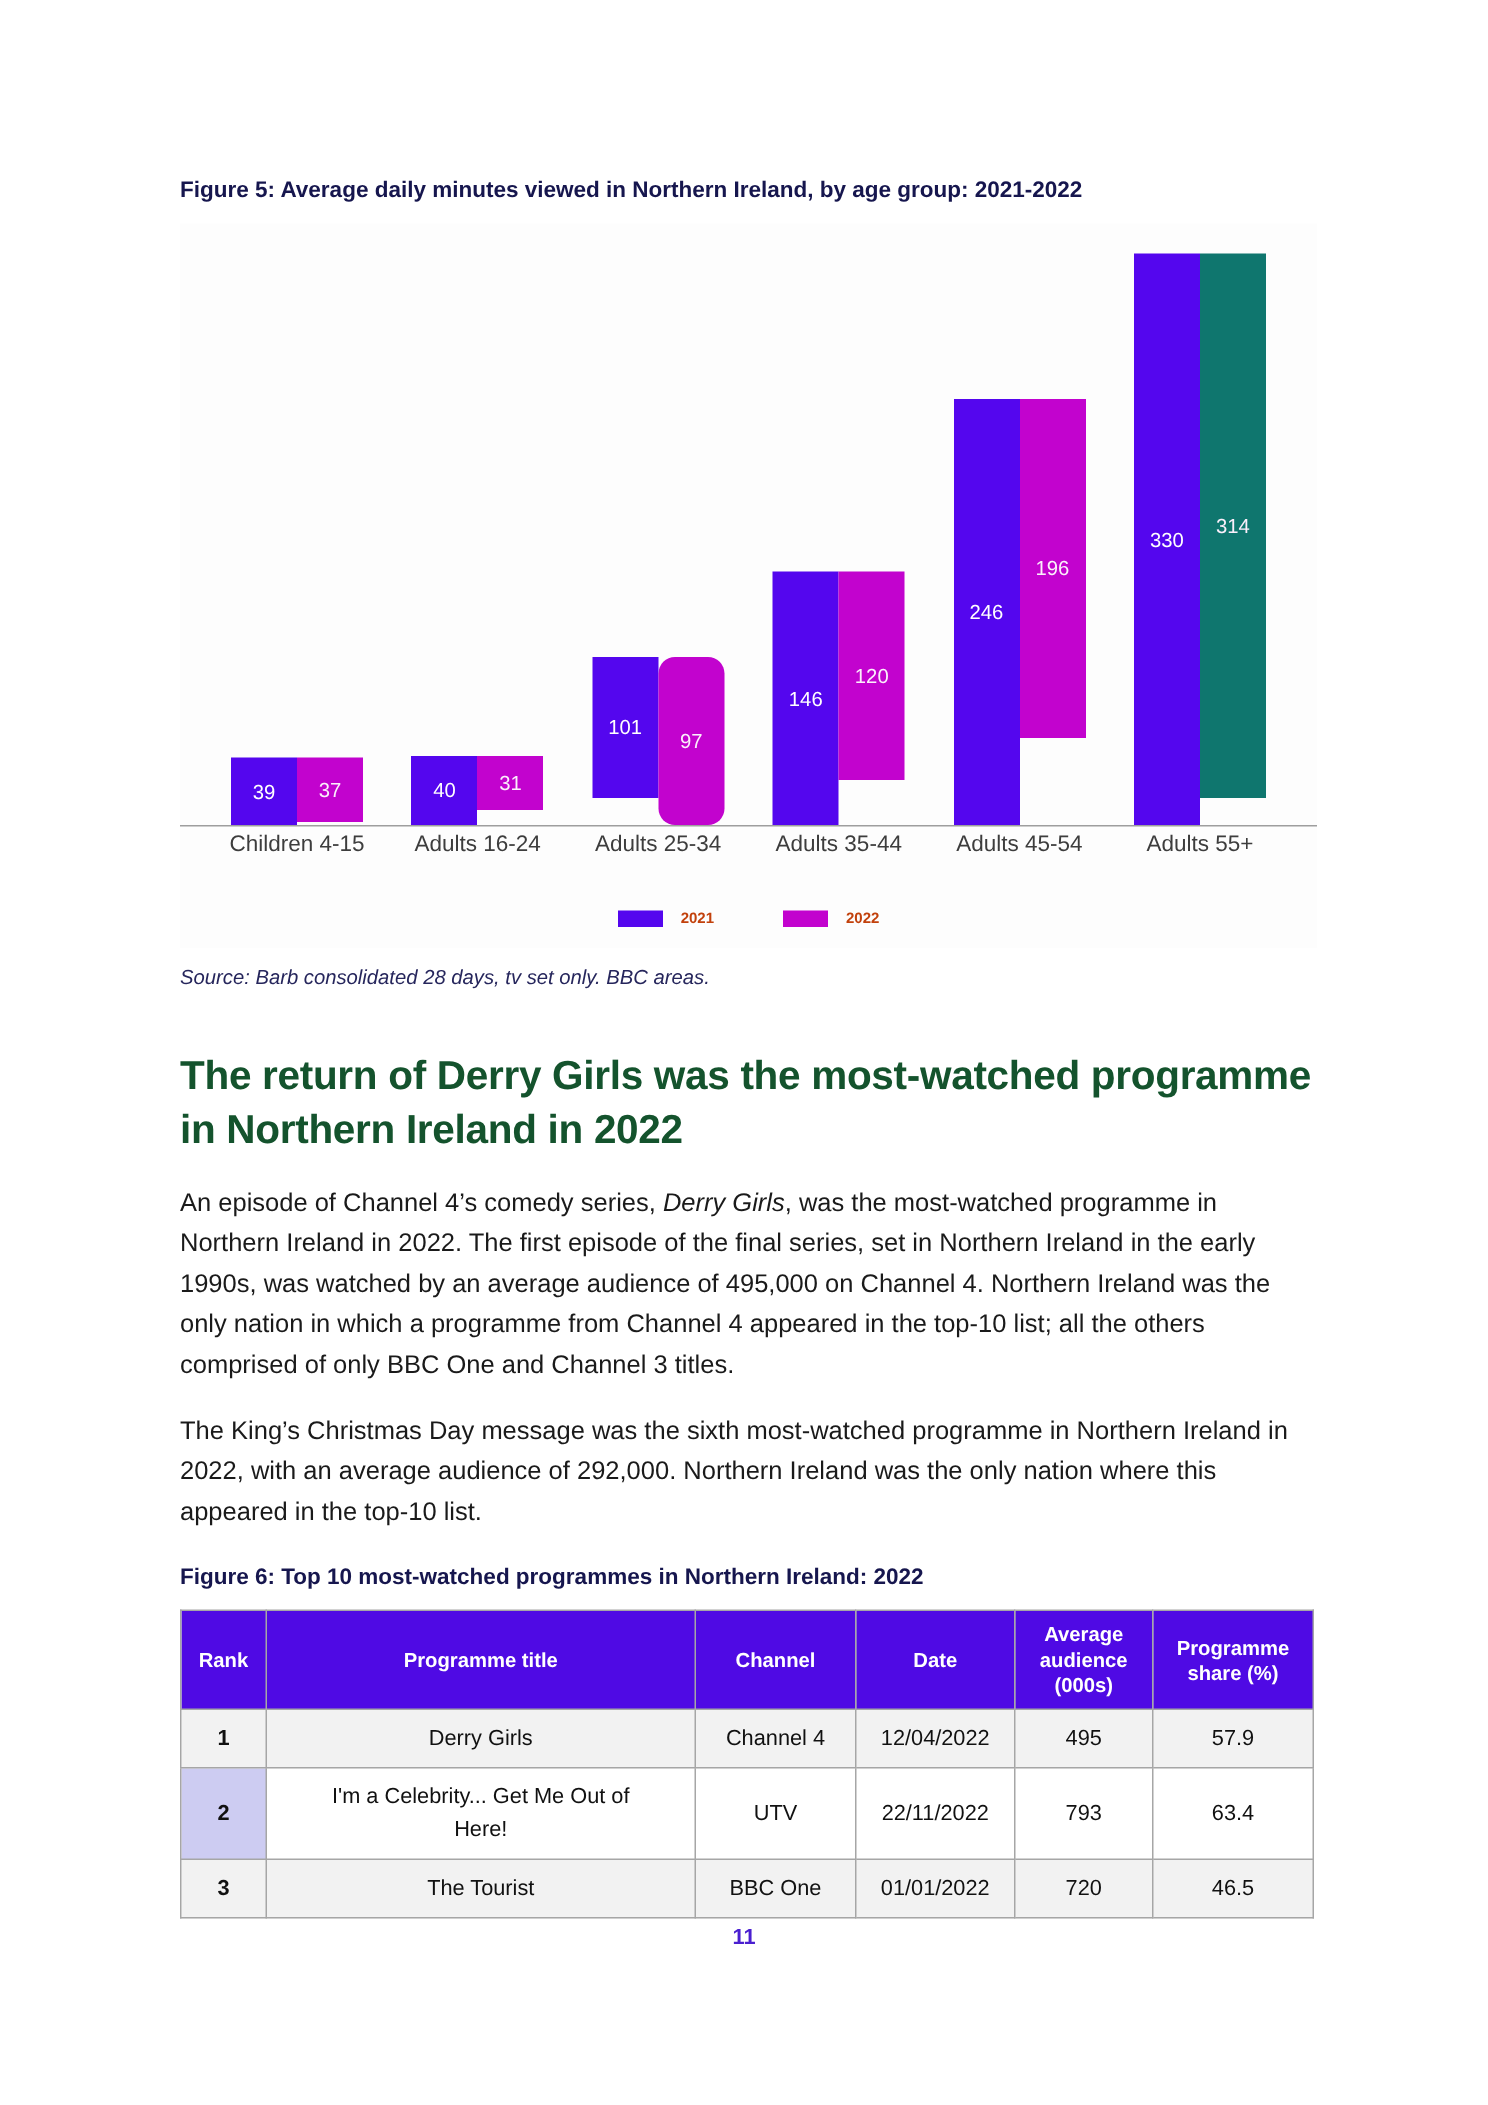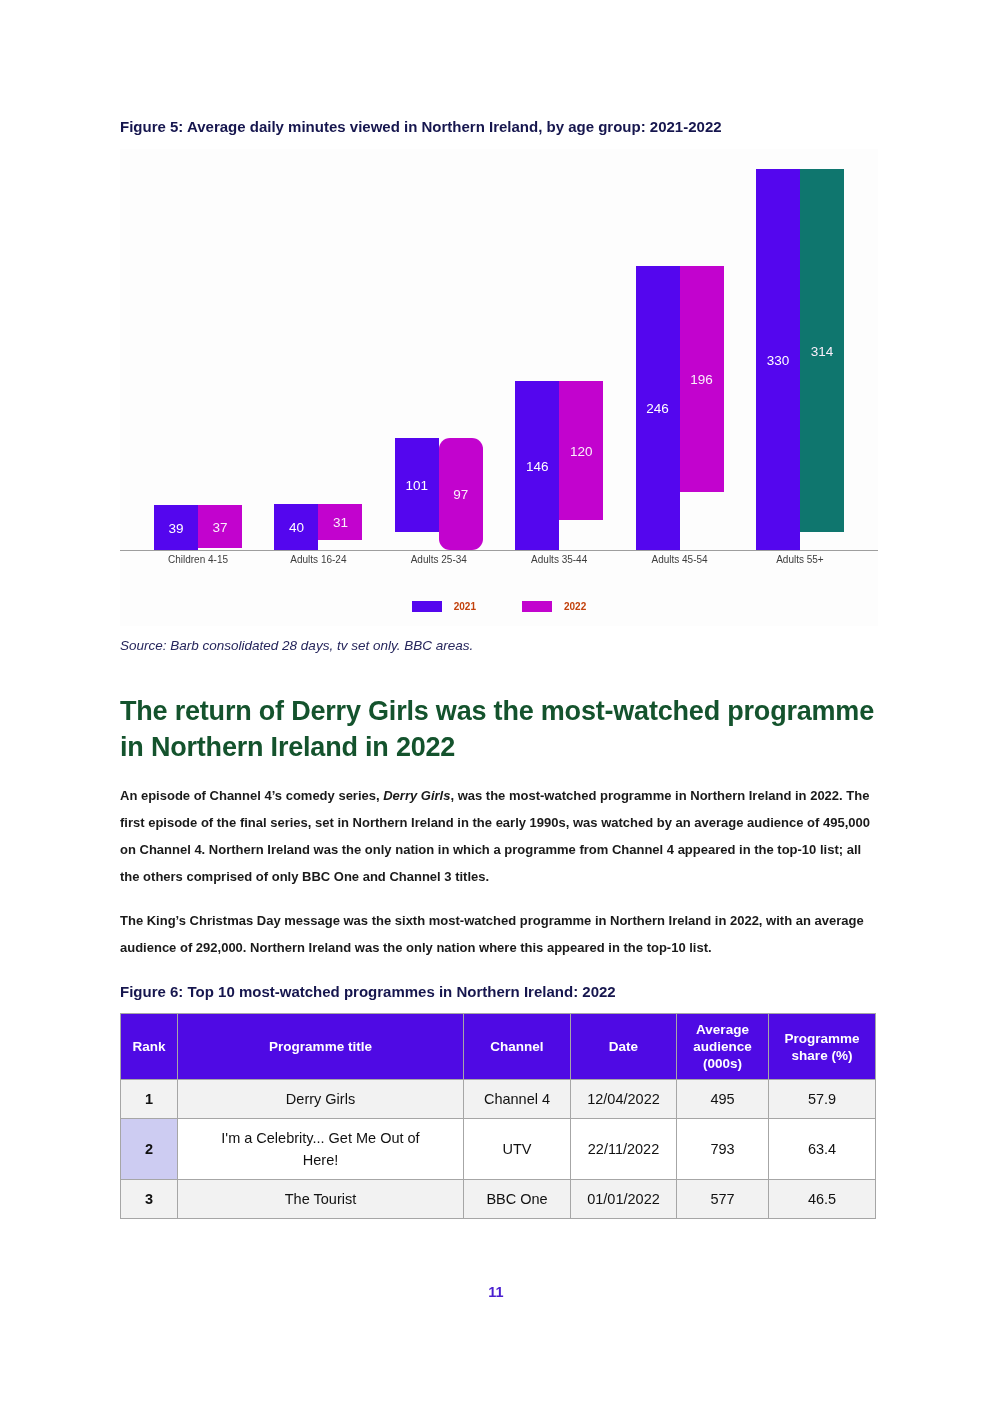--- a/index.html
+++ b/index.html
@@ -21,39 +21,39 @@
   }
   .bar-group { display:flex; width:96px; justify-content:center; }
   .bar {
     width:44px; position:relative;
   }
   .bar-label {
     position:absolute; left:0; right:0; top:50%; transform:translateY(-50%);
     text-align:center; font-size:13.5px;
   }
   .chart-xlabels { display:flex; justify-content:space-between; padding:3px 30px 0 30px; }
-  .xlabel { width:96px; text-align:center; font-size:10px; color:#3d3d3d; }
+  .xlabel { width:96px; text-align:center; font-size:15px; color:#3d3d3d; }
   .chart-legend {
     display:flex; justify-content:center; gap:46px; margin-top:36px; padding-bottom:14px;
   }
   .legend-item { display:flex; align-items:center; gap:12px; }
   .legend-swatch { width:30px; height:11px; display:inline-block; }
   .legend-label { font-size:10px; color:#c2410c;font-weight:bold; }
 
   .source-line {
     margin-top:12px; font-size:13.5px; font-style:italic; color:#26265c;
   }
 
   
   .section-heading {
     margin-top:40px; font-size:27px; line-height:36px; font-weight:600;
     color:#14532d; letter-spacing:-0.2px;
   }
   .body-para {
-    margin-top:17px; font-size:13px; line-height:27px; color:#1a1a1a;font-weight:bold;
+    margin-top:17px; font-size:17px; line-height:27px; color:#1a1a1a;
   }
   .body-para .italic { font-style:italic; }
 
   
   .fig6-caption {
     margin-top:22px; font-size:15px; font-weight:bold; color:#16164e;
   }
   table.prog-table {
     margin-top:13px; border-collapse:collapse; width:755px; table-layout:fixed;
   }
@@ -197,21 +197,21 @@
             <td>UTV</td>
             <td>22/11/2022</td>
             <td>793</td>
             <td>63.4</td>
           </tr>
           <tr class="alt">
             <td class="rank-cell">3</td>
             <td class="title-cell">The Tourist</td>
             <td>BBC One</td>
             <td>01/01/2022</td>
-            <td>577</td>
+            <td>720</td>
             <td>46.5</td>
           </tr>
         </tbody>
     </table>
 
   </div>
 
   <div class="page-number">11</div>
 </div>
 

